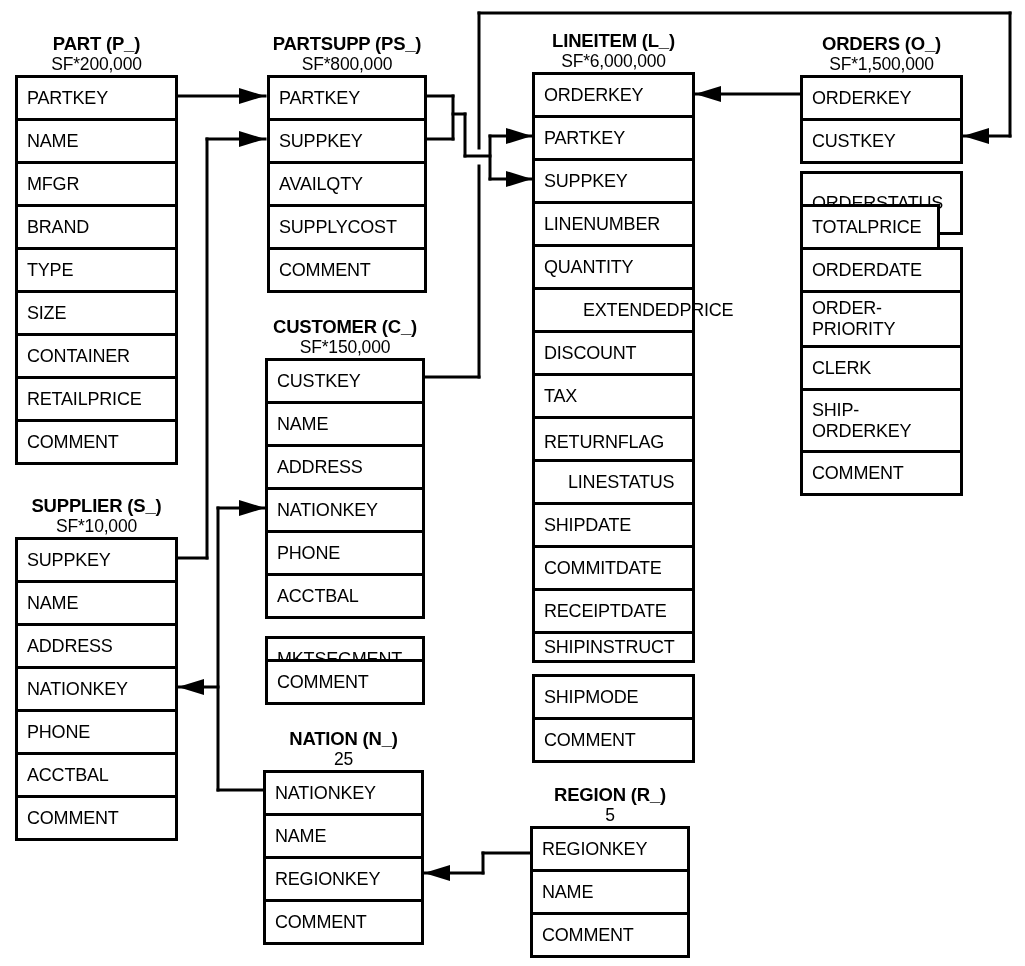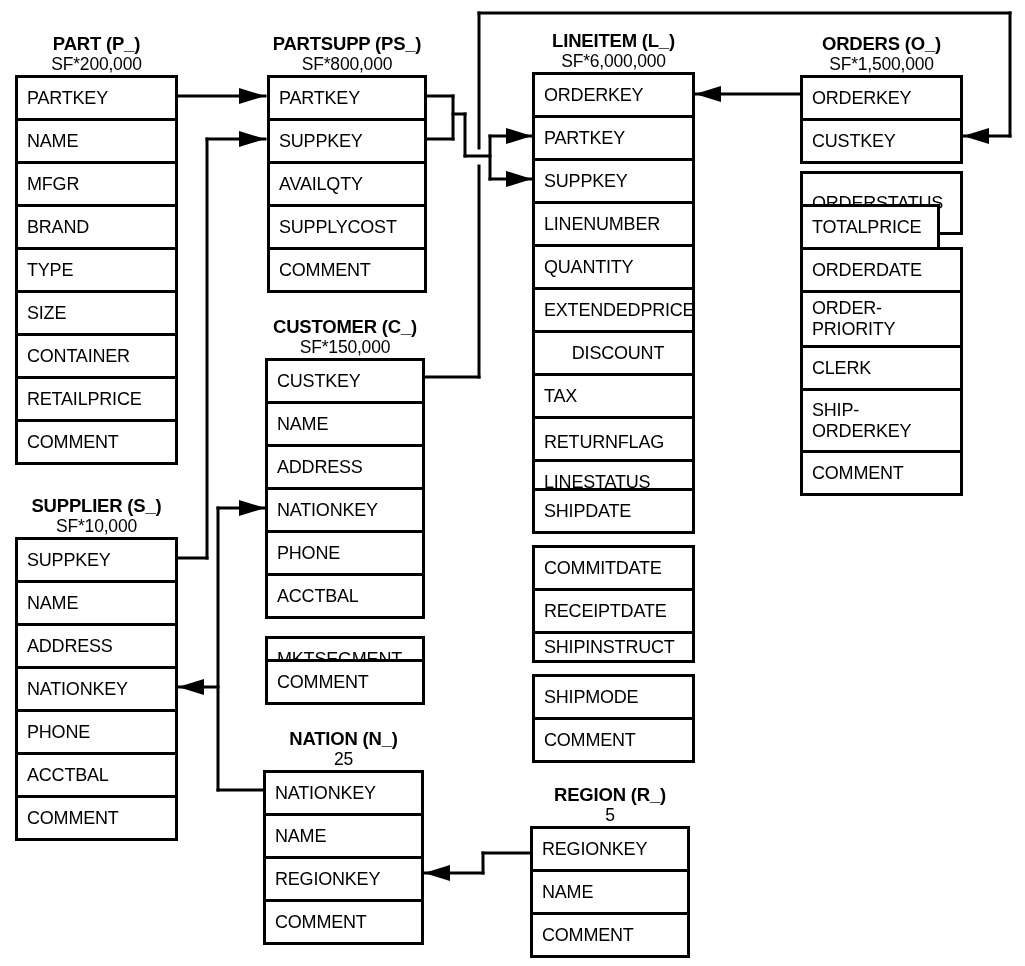--- a/index.html
+++ b/index.html
@@ -146,36 +146,36 @@
     </div>
     <div class="trow" style="left: 532px; top: 158px; width: 163px; height: 46px;">
       <span class="rlabel">SUPPKEY</span>
     </div>
     <div class="trow" style="left: 532px; top: 201px; width: 163px; height: 46px; text-align: right;">
       <span class="rlabel">LINENUMBER</span>
     </div>
     <div class="trow" style="left: 532px; top: 244px; width: 163px; height: 46px;">
       <span class="rlabel">QUANTITY</span>
     </div>
-    <div class="trow" style="left: 532px; top: 287px; width: 163px; height: 46px;">
+    <div class="trow" style="left: 532px; top: 287px; width: 163px; height: 46px; padding-left: 39px;">
       <span class="rlabel">EXTENDEDPRICE</span>
     </div>
-    <div class="trow" style="left: 532px; top: 330px; width: 163px; height: 46px; justify-content: center;">
+    <div class="trow" style="left: 532px; top: 330px; width: 163px; height: 46px;">
       <span class="rlabel">DISCOUNT</span>
     </div>
     <div class="trow" style="left: 532px; top: 373px; width: 163px; height: 46px;">
       <span class="rlabel">TAX</span>
     </div>
     <div class="trow" style="left: 532px; top: 416px; width: 163px; height: 52px;">
       <span class="rlabel">RETURNFLAG</span>
     </div>
-    <div class="trow" style="left: 532px; top: 459px; width: 163px; height: 46px;">
+    <div class="trow" style="left: 532px; top: 459px; width: 163px; height: 46px; padding-left: 24px;">
       <span class="rlabel">LINESTATUS</span>
     </div>
-    <div class="trow" style="left: 532px; top: 488px; width: 163px; height: 46px;">
+    <div class="trow" style="left: 532px; top: 502px; width: 163px; height: 46px;">
       <span class="rlabel">SHIPDATE</span>
     </div>
     <div class="trow" style="left: 532px; top: 545px; width: 163px; height: 46px;">
       <span class="rlabel">COMMITDATE</span>
     </div>
     <div class="trow" style="left: 532px; top: 588px; width: 163px; height: 46px;">
       <span class="rlabel">RECEIPTDATE</span>
     </div>
     <div class="trow" style="left: 532px; top: 631px; width: 163px; height: 32px;">
       <span class="rlabel">SHIPINSTRUCT</span>

